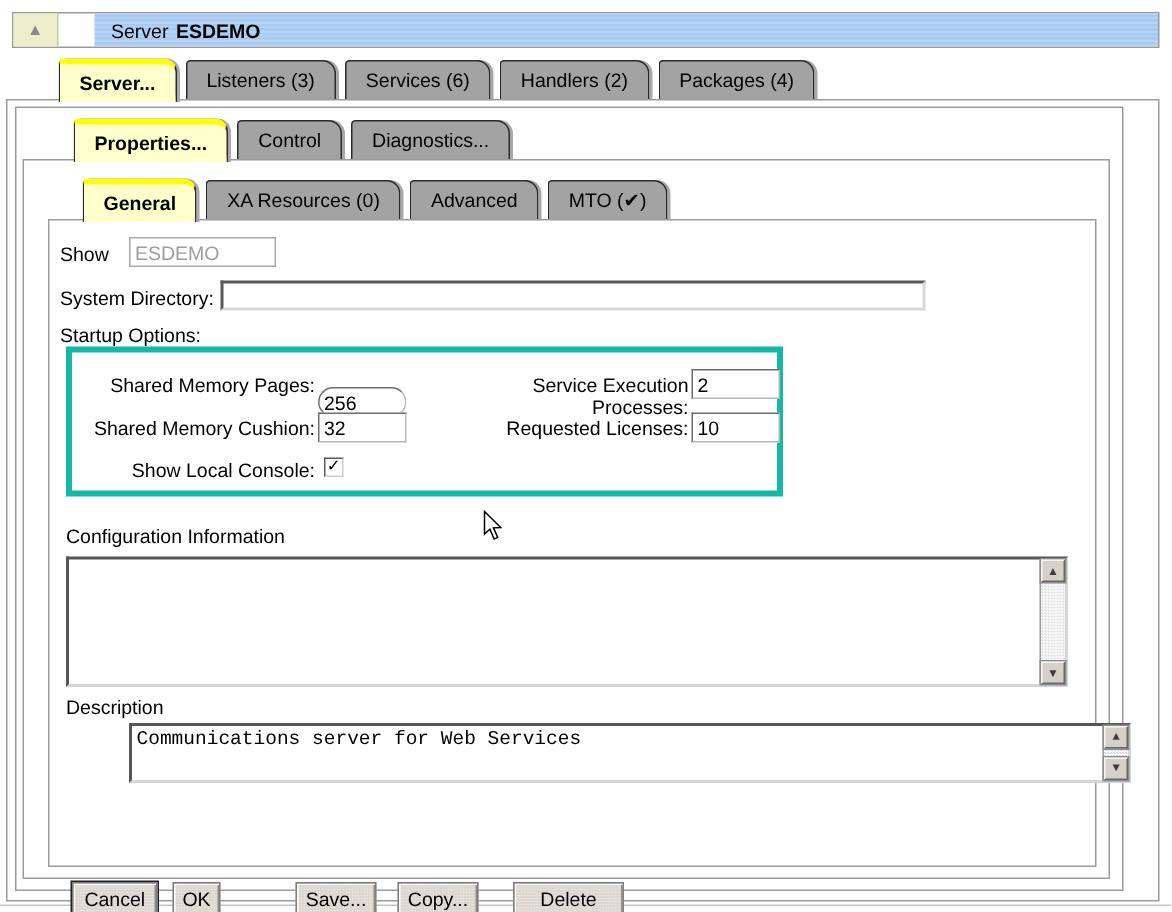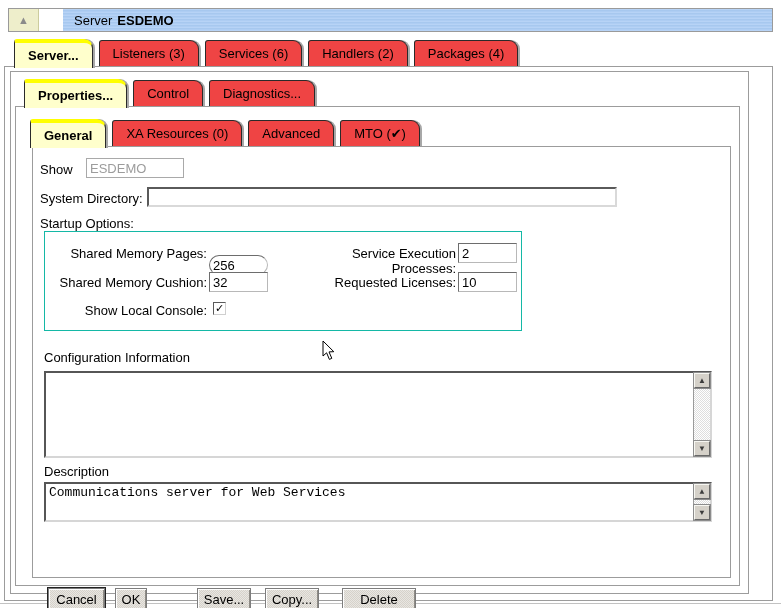--- a/index.html
+++ b/index.html
@@ -11,26 +11,26 @@
   .header { position: absolute; left: 8px; top: 8px; width: 765px; height: 24px;
             display: flex; border: 1px solid #9a9a9a; }
   .icon-box { width: 30px; height: 100%; background: #eeeecb; border-right: 1px solid #cccc9e;
               display: flex; align-items: center; justify-content: center; }
   .tri { color: #8a8a8a; font-size: 11px; line-height: 11px; }
   .title-bar { flex: 1; background: repeating-linear-gradient(180deg,#b7d3f6 0 1px,#a7c8ef 1px 2px,#aecdf3 2px 3px);
                display: flex; align-items: center; padding-left: 11px; gap: 5px; margin-left: 24px; }
   .title-bar .bold { font-weight: bold; }
 
   
-  .tabs { position: absolute; display: flex; align-items: flex-end; z-index: 6; height: 29px; }
+  .tabs { position: absolute; display: flex; align-items: flex-end; z-index: 6; height: 29px; margin-left: 25px; }
   .tabs1 { left: 14px; top: 38px; }
   .tabs2 { left: 24px; top: 78px; }
   .tabs3 { left: 30px; top: 118px; }
   .tab { height: 26px; margin-bottom: 1px; margin-right: 6px; padding: 0 13px;
-         background: #ef4444; border: 1px solid #2a2a2a; border-bottom: none;
+         background: #a3a3a3; border: 1px solid #2a2a2a; border-bottom: none;
          border-radius: 3px 9px 0 0; box-shadow: 2px 0 0 #a8a8a8;
          display: flex; align-items: center; white-space: nowrap; cursor: default; }
   .tab.active { height: 29px; margin-bottom: -1px; background: #ffffcc;
                 border-top: 4px solid #ffff00; font-weight: bold; z-index: 7; position: relative; }
 
   
   .frame { position: absolute; border: 1px solid #9c9c9c; background: transparent; }
   .frame1 { left: 4px;  top: 66px;  width: 769px; height: 535px; }
   .frame2 { left: 10px; top: 71px;  width: 739px; height: 523px; }
   .frame3 { left: 15px; top: 106px; width: 725px; height: 480px; }
@@ -40,34 +40,34 @@
   
   .abs { position: absolute; z-index: 3; }
   .lbl { white-space: nowrap; }
   input.txt { font-family: "Liberation Sans", "DejaVu Sans", sans-serif; font-size: 13px;
               padding: 0 3px; background: #fff; height: 20px;
               border: 1px solid; border-color: #6d6d6d #b8b8b8 #b8b8b8 #6d6d6d; }
   input.disabled { border: 1px solid #a9a9a9; color: #9c9c9c; }
   input.sysdir { border: 2px solid; border-color: #5a5a5a #d9d9d9 #d9d9d9 #5a5a5a; }
 
   .groupbox { position: absolute; left: 44px; top: 231px; width: 478px; height: 100px;
-              border: 1px solid #14b8a6; z-index: 2; }
+              border: 4px solid #14b8a6; z-index: 2; }
   .g-lbl { position: absolute; text-align: right; }
   .g-in  { position: absolute; width: 59px; height: 19px; }
 
   .checkbox { position: absolute; width: 13px; height: 13px; background: #fff;
               border: 1px solid; border-color: #5a5a5a #cfcfcf #cfcfcf #5a5a5a;
               display: flex; align-items: center; justify-content: center; }
   .checkbox .mark { font-size: 11px; font-weight: bold; line-height: 10px; margin-top: -1px; }
 
   .bigbox { position: absolute; left: 44px; background: #fff;
             border: 2px solid; border-color: #565656 #d6d6d6 #d6d6d6 #565656; z-index: 2; }
   .configbox { top: 371px; width: 668px; height: 87px; }
   .descbox   { top: 482px; width: 668px; height: 40px;
-               font-family: "Liberation Mono", "DejaVu Sans Mono", monospace; font-size: 13px; }
+               font-family: "Liberation Mono", "DejaVu Sans Mono", monospace; font-size: 13px; margin-left: 42px; }
   .descbox .text { position: absolute; left: 3px; top: 1px; white-space: pre; }
 
   
   .sb { position: absolute; top: 0; right: 0; bottom: 0; width: 17px; border-left: 1px solid #9a9a9a;
         background: #fff;
         background-image: conic-gradient(#dedede 0 25%, #ffffff 0 50%, #dedede 0 75%, #ffffff 0);
         background-size: 2px 2px; }
   .sb-btn { position: absolute; left: 0; width: 16px; height: 15px; background: #d5d1c9;
             border: 1px solid; border-color: #f7f7f2 #686868 #686868 #f7f7f2;
             box-shadow: 0 0 0 1px #8c8c8c;

